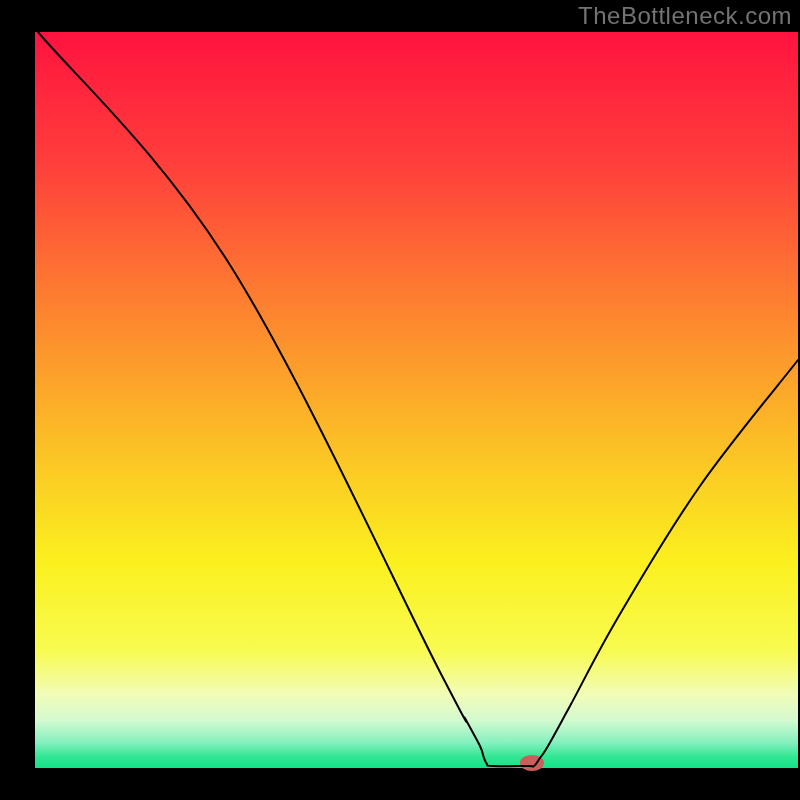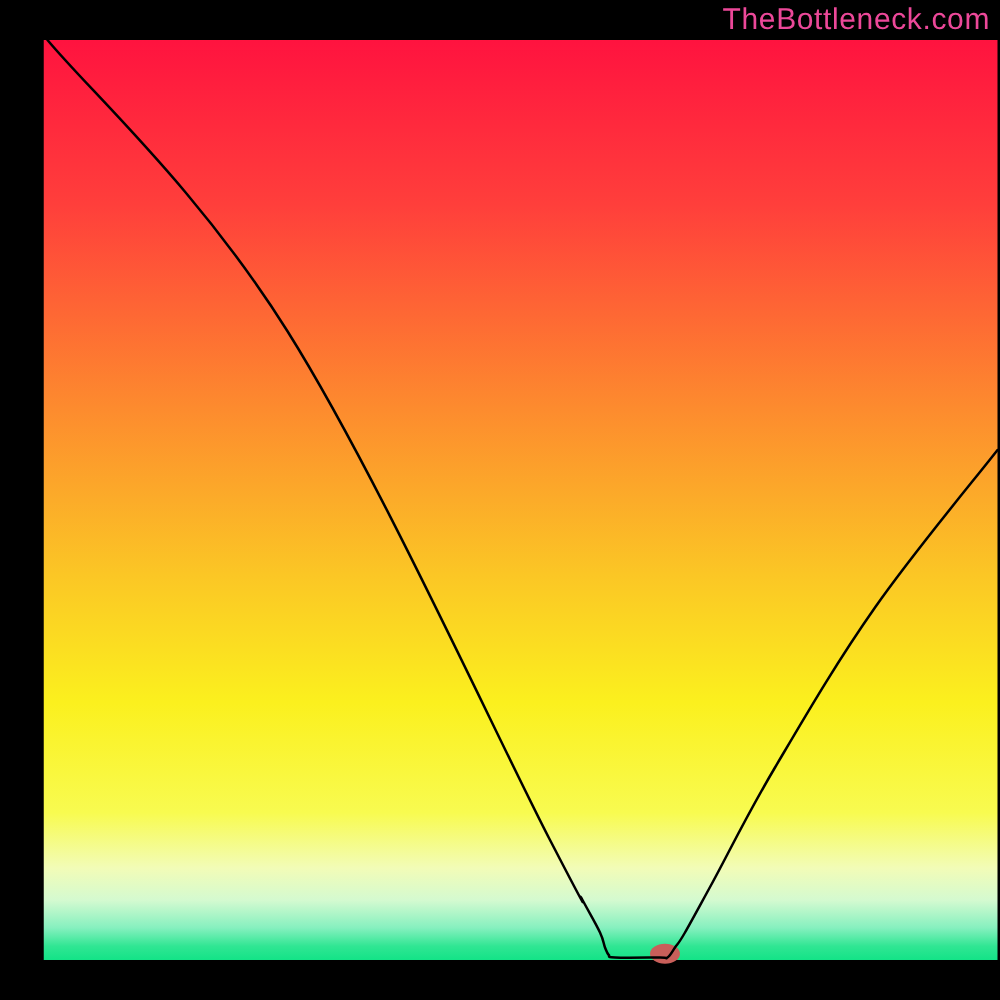--- a/index.html
+++ b/index.html
@@ -15,21 +15,21 @@
     width: 800px;
     height: 800px;
   }
   .watermark {
     position: absolute;
     top: 2px;
     right: 8px;
     font-family: Arial, Helvetica, sans-serif;
     font-size: 24px;
     font-weight: 500;
-    color: #ec4899;
+    color: #737373;
     letter-spacing: 0.5px;
   }
   svg.plot {
     position: absolute;
     top: 0;
     left: 0;
   }
 </style>
 </head>
 <body>

